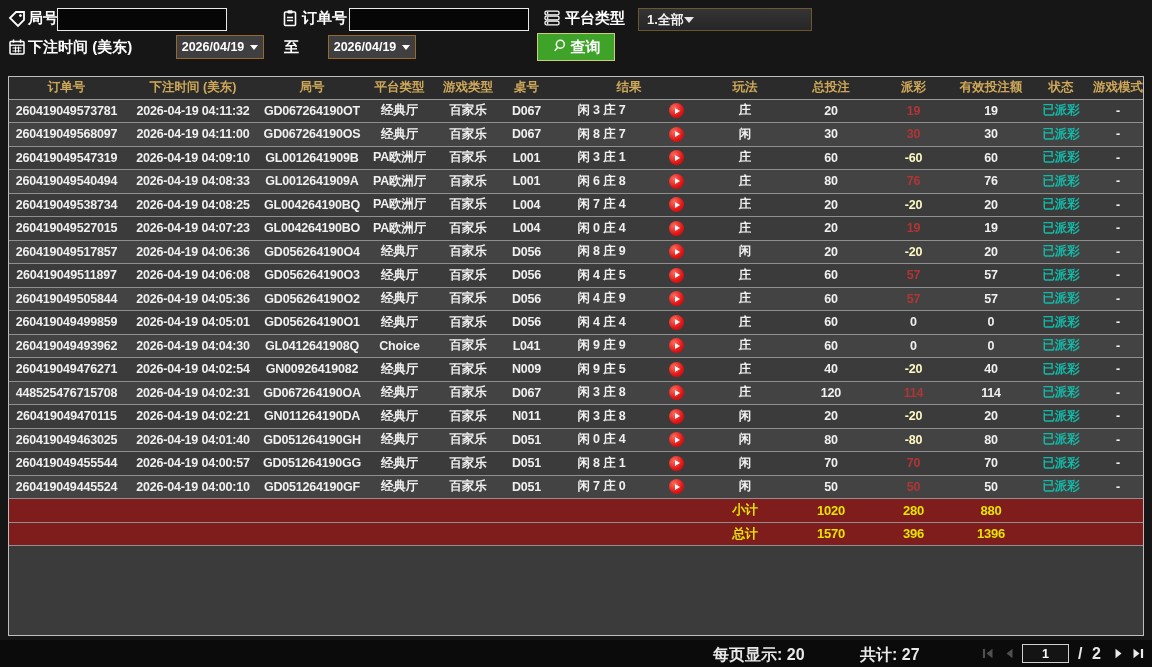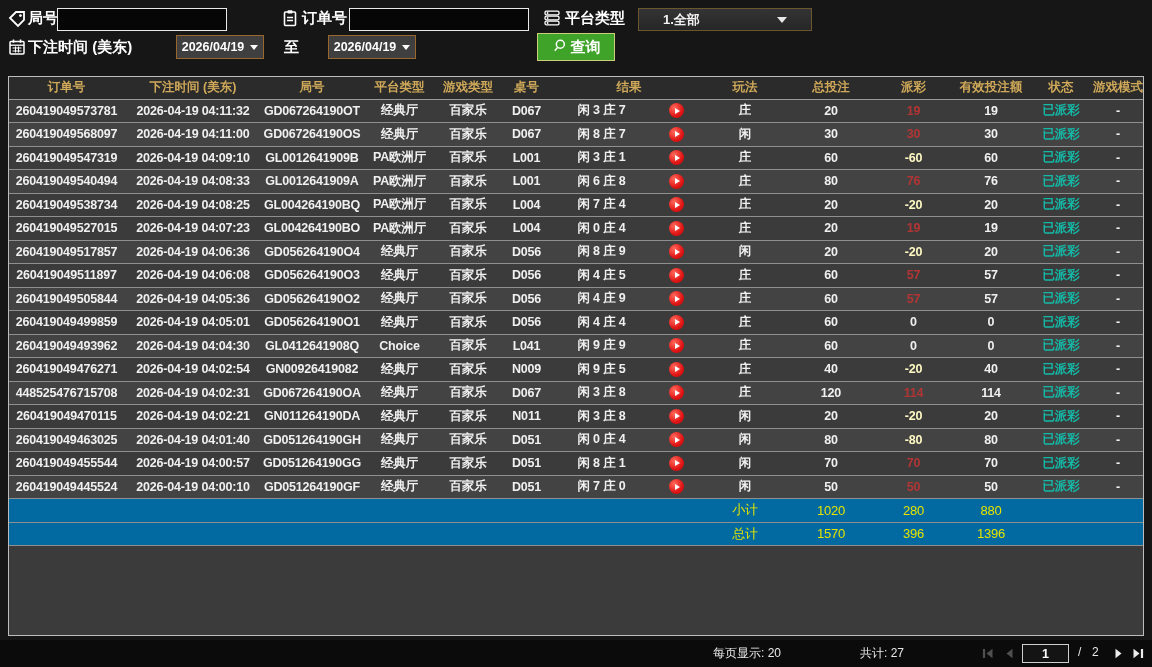--- a/index.html
+++ b/index.html
@@ -7,21 +7,21 @@
   body{background:#161616;font-family:"Liberation Sans","DejaVu Sans",sans-serif;position:relative}
 
   
   .topbar{position:absolute;top:0;left:0;width:1152px;height:72px}
   .topbar .abs{position:absolute}
   .lbl{color:#ffffff;font-weight:700;font-size:15px;white-space:nowrap}
   .icon18{width:18px;height:18px;display:block}
   .txt-input{background:#060606;border:1px solid #e9e9e9;height:23px;color:#fff;
     font-size:13px;padding:0 6px;outline:none}
   .select{background:linear-gradient(#343434,#262626);border:1px solid #6b5630;height:23px;
-    display:flex;align-items:center;justify-content:space-between;padding:0 24px;cursor:pointer}
+    display:flex;align-items:center;padding:0 8px;cursor:pointer}
   .select .val{color:#f2f2f2;font-size:13px;font-weight:700}
   .caret{width:0;height:0;border-left:5px solid transparent;border-right:5px solid transparent;
     border-top:6px solid #e8e8e8}
   .datebox{background:#3f3f3f;border:1px solid #99662b;height:24px;display:flex;align-items:center;
     justify-content:center;gap:6px;padding:0 6px;cursor:pointer}
   .datebox .val{color:#ffffff;font-size:12.5px;font-weight:700}
   .query-btn{background:#3fa32a;border:1px solid #c9cf7a;height:28px;width:78px;display:flex;
     align-items:center;justify-content:center;gap:4px;cursor:pointer;color:#fff;
     font-size:15px;font-weight:700}
 
@@ -32,31 +32,31 @@
   th{background:#2b2b2b;color:#cfa959;font-size:12.5px;font-weight:700;height:22px;
     border-bottom:1px solid #9a9a9a;white-space:nowrap;overflow:hidden}
   td{height:23.5px;text-align:center;color:#f0f0f0;font-size:12.5px;font-weight:600;
     border-bottom:1px solid #8f8f8f;white-space:nowrap;overflow:hidden;letter-spacing:-0.2px}
   tr.odd td{background:#3b3b3b}
   tr.even td{background:#434343}
   td.pos{color:#b23535}
   td.neg{color:#fef9c3}
   td.zero{color:#f0f0f0}
   td.status{color:#14b8a6}
-  tfoot td{background:#0369a1;color:#e4e400;font-weight:400;font-size:13px}
+  tfoot td{background:#7f1d1d;color:#e4e400;font-weight:700;font-size:13px}
   .play{width:15px;height:15px;border-radius:50%;display:inline-flex;align-items:center;
     justify-content:center;background:radial-gradient(circle at 35% 32%,#ff6a5c,#e01414 60%,#b50b0b);
     cursor:pointer;vertical-align:middle}
   .play::after{content:"";display:block;width:0;height:0;margin-left:2px;
     border-top:3.5px solid transparent;border-bottom:3.5px solid transparent;border-left:5.5px solid #fff}
 
   
   .footer{position:absolute;left:0;bottom:0;width:1152px;height:27px;background:#0b0b0b}
   .footer .abs{position:absolute}
-  .foot-text{color:#e8e8e8;font-size:12px;font-weight:400;white-space:nowrap}
+  .foot-text{color:#e8e8e8;font-size:16px;font-weight:700;white-space:nowrap}
   .page-input{width:47px;height:19px;background:#141414;border:1px solid #cfcfcf;color:#fff;
     text-align:center;font-size:12.5px;font-weight:700;outline:none}
   .pg-icon{width:14px;height:13px;display:block;cursor:pointer}
 </style>
 </head>
 <body>
 
 <div class="topbar">
   <span class="abs" style="left:8px;top:10px">
     <svg class="icon18" viewBox="0 0 18 18">

